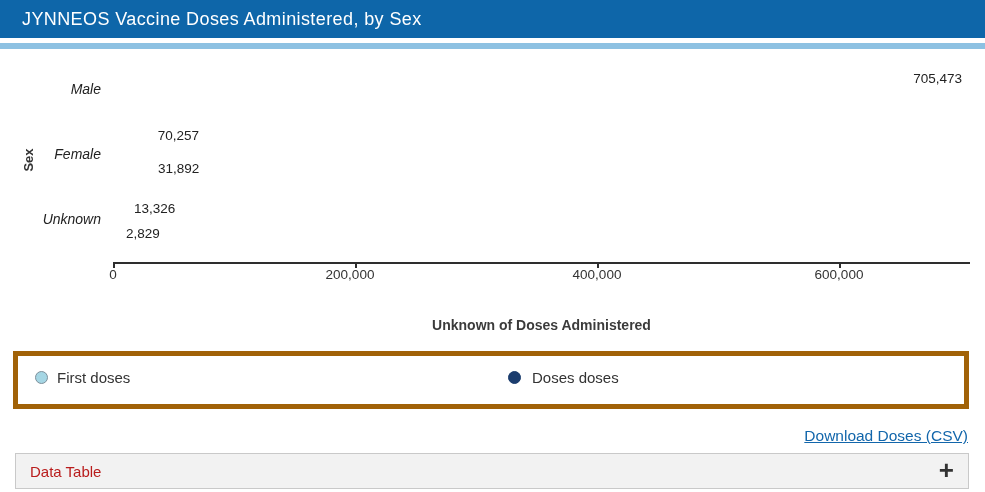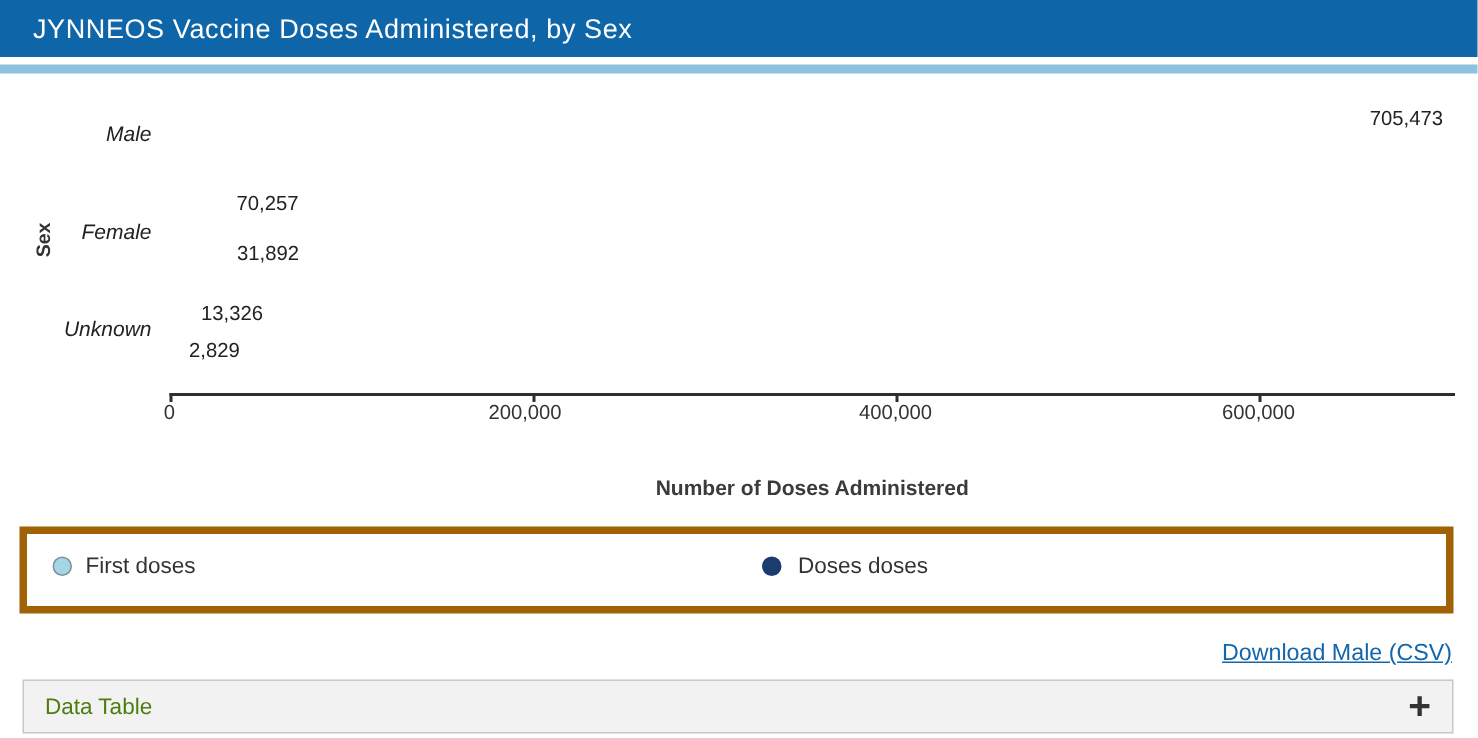--- a/index.html
+++ b/index.html
@@ -86,21 +86,21 @@
     position: absolute; right: 17px; top: 427px; font-size: 15.5px;
   }
   .dl a { color: #1266ab; text-decoration: underline; cursor: pointer; white-space: nowrap; }
 
   
   .dtbar {
     position: absolute; left: 15px; top: 453px; width: 954px; height: 36px;
     background: #f2f2f2; border: 1px solid #c9c9c9; cursor: pointer;
     display: flex; align-items: center;
   }
-  .dtbar .dt-label { font-size: 15px; color: #4d7c0f; padding-left: 14px; }
+  .dtbar .dt-label { font-size: 15px; color: #b91c1c; padding-left: 14px; }
   .dtbar .plus {
     position: absolute; right: 14px; top: 50%; transform: translateY(-52%);
     font-size: 26px; font-weight: 600; color: #333; line-height: 1;
   }
 </style>
 </head>
 <body>
 
 <div class="page">
 
@@ -127,36 +127,36 @@
     <div class="tick" style="left:113px"></div>
     <div class="tick" style="left:355px"></div>
     <div class="tick" style="left:597px"></div>
     <div class="tick" style="left:839px"></div>
 
     <div class="tlab" style="left:53px">0</div>
     <div class="tlab" style="left:290px">200,000</div>
     <div class="tlab" style="left:537px">400,000</div>
     <div class="tlab" style="left:779px">600,000</div>
 
-    <div class="xlab">Number of Doses Administered</div>
+    <div class="xlab">Unknown of Doses Administered</div>
   </div>
 
   <div class="legend">
     <div class="leg-item">
       <span class="leg-swatch sw1" style="left:17px"></span>
       <span class="leg-label" style="left:39px">First doses</span>
     </div>
     <div class="leg-item">
       <span class="leg-swatch sw2" style="left:490px"></span>
       <span class="leg-label" style="left:514px">Doses doses</span>
     </div>
   </div>
 
   <div class="dl">
-    <a href="#">Download Male (CSV)</a>
+    <a href="#">Download Doses (CSV)</a>
   </div>
 
   <div class="dtbar">
     <span class="dt-label">Data Table</span>
     <span class="plus">+</span>
   </div>
 
 </div>
 
 </body></html>

